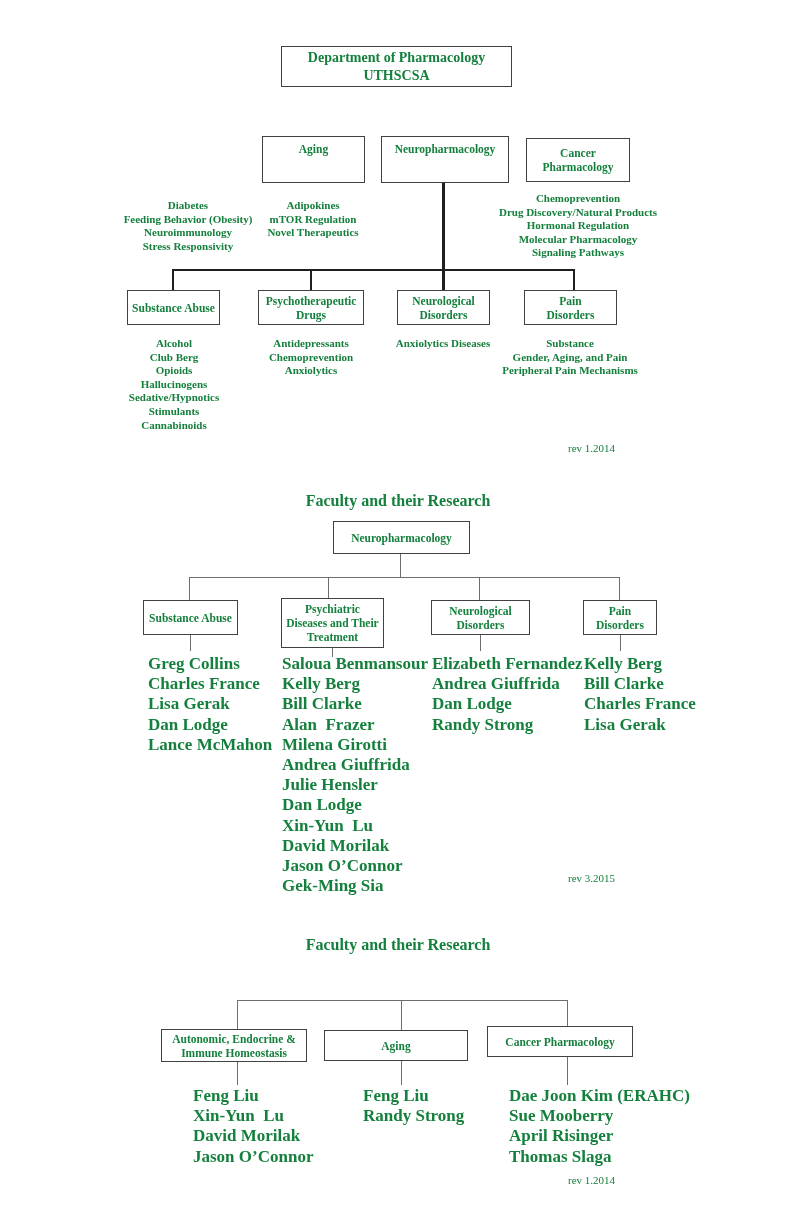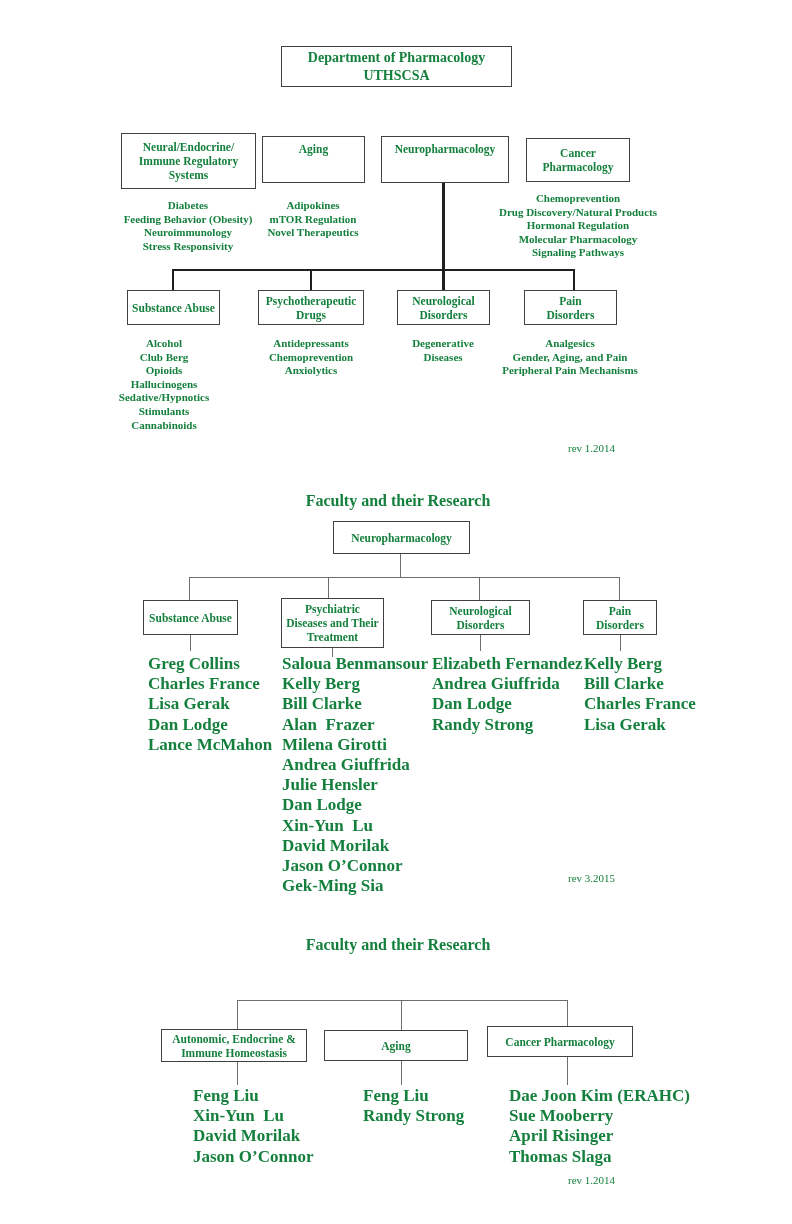--- a/index.html
+++ b/index.html
@@ -18,23 +18,20 @@
   .rev{position:absolute;font-size:11px;font-weight:normal;}
 </style>
 </head>
 <body>
 
 <div id="canvas">
 
   <div class="box title-box" style="left:281px;top:46px;width:231px;height:41px">Department of Pharmacology
 UTHSCSA</div>
 
-  <div class="box" style="left:121px;top:133px;width:135px;height:56px">Neural/Endocrine/
-Immune Regulatory
-Systems</div>
   <div class="box tl" style="left:262px;top:136px;width:103px;height:47px">Aging</div>
   <div class="box tl" style="left:381px;top:136px;width:128px;height:47px">Neuropharmacology</div>
   <div class="box" style="left:526px;top:138px;width:104px;height:44px">Cancer
 Pharmacology</div>
 
   <div class="tlist" style="left:78px;top:199px;width:220px">
       <div>Diabetes</div>
       <div>Feeding Behavior (Obesity)</div>
       <div>Neuroimmunology</div>
       <div>Stress Responsivity</div>
@@ -59,39 +56,39 @@
   <div class="ln" style="left:573px;top:270px;width:2px;height:20px"></div>
 
   <div class="box" style="left:127px;top:290px;width:93px;height:35px">Substance Abuse</div>
   <div class="box" style="left:258px;top:290px;width:106px;height:35px">Psychotherapeutic
 Drugs</div>
   <div class="box" style="left:397px;top:290px;width:93px;height:35px">Neurological
 Disorders</div>
   <div class="box" style="left:524px;top:290px;width:93px;height:35px">Pain
 Disorders</div>
 
-  <div class="tlist" style="left:54px;top:337px;width:220px">
+  <div class="tlist" style="left:64px;top:337px;width:220px">
       <div>Alcohol</div>
       <div>Club Berg</div>
       <div>Opioids</div>
       <div>Hallucinogens</div>
       <div>Sedative/Hypnotics</div>
       <div>Stimulants</div>
       <div>Cannabinoids</div>
     </div>
   <div class="tlist" style="left:201px;top:337px;width:220px">
       <div>Antidepressants</div>
       <div>Chemoprevention</div>
       <div>Anxiolytics</div>
     </div>
   <div class="tlist" style="left:393px;top:337px;width:100px">
-      <div>Degenerative Diseases</div>
+      <div>Anxiolytics Diseases</div>
     </div>
   <div class="tlist" style="left:460px;top:337px;width:220px">
-      <div>Analgesics</div>
+      <div>Substance</div>
       <div>Gender, Aging, and Pain</div>
       <div>Peripheral Pain Mechanisms</div>
     </div>
 
   <div class="rev" style="left:568px;top:442px">rev 1.2014</div>
 
   <div class="heading" style="left:288px;top:492px;width:220px">Faculty and their Research</div>
 
   <div class="box" style="left:333px;top:521px;width:137px;height:33px">Neuropharmacology</div>
 

